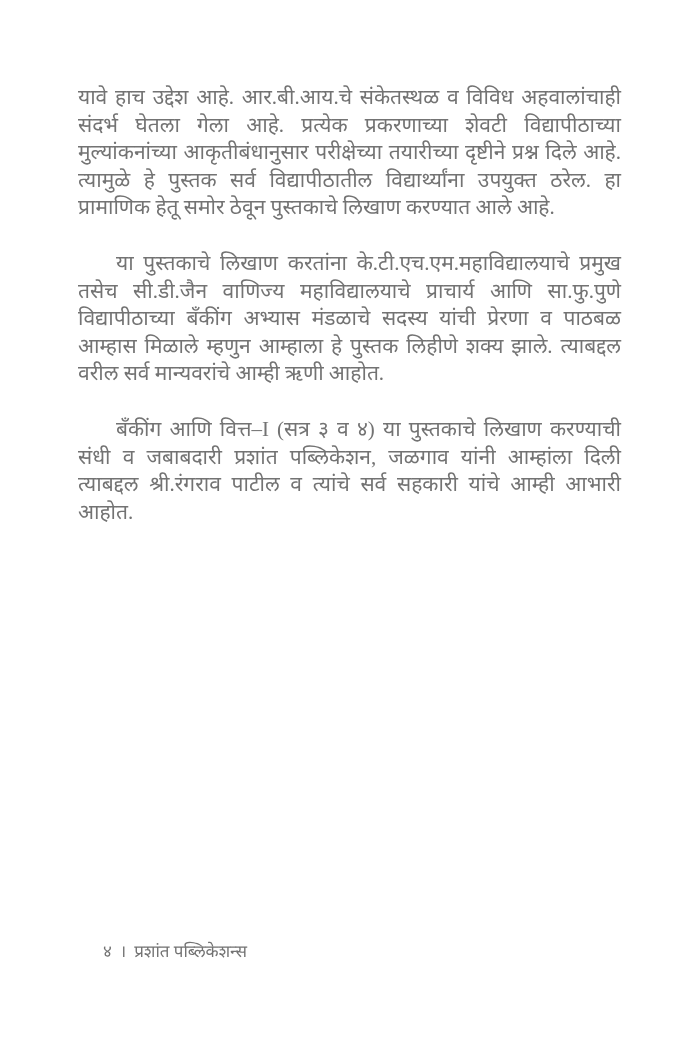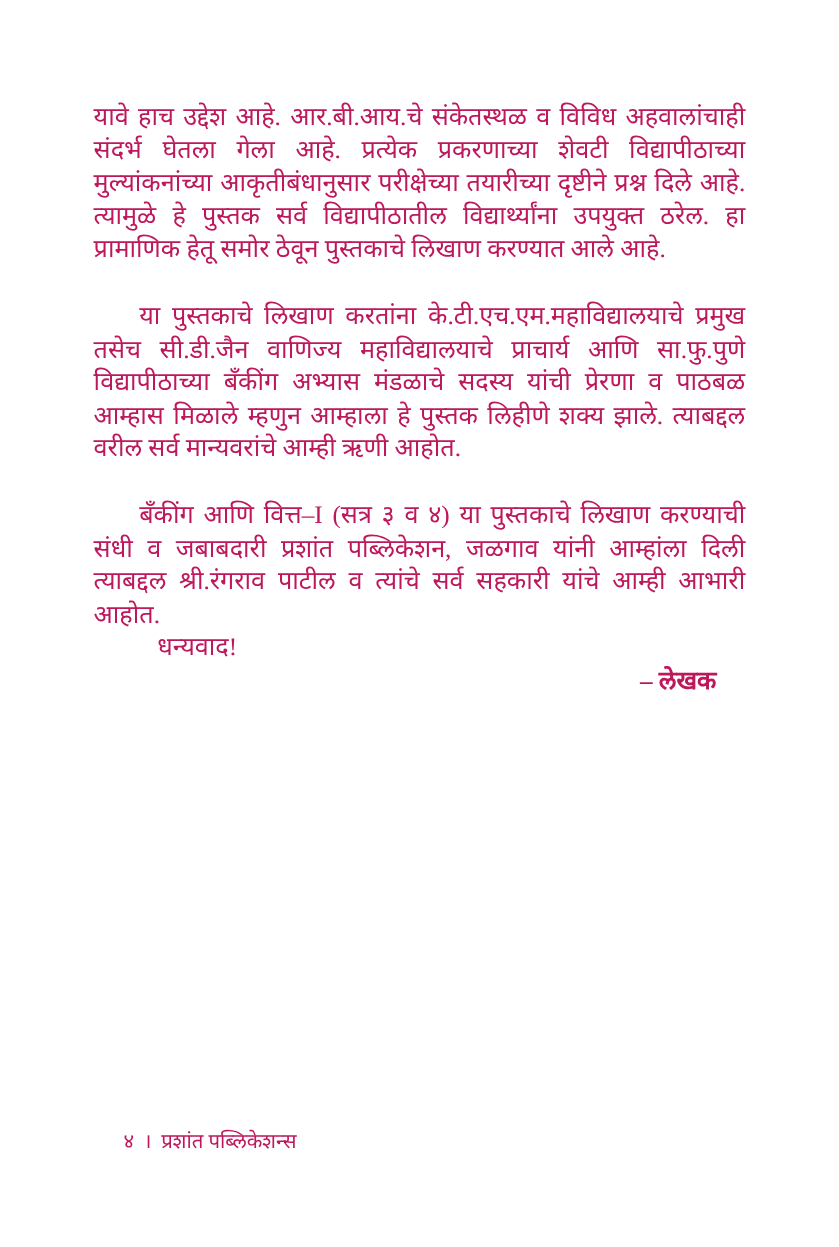--- a/index.html
+++ b/index.html
@@ -7,21 +7,21 @@
     padding: 0;
     background: #ffffff;
   }
   .page {
     position: relative;
     width: 699px;
     height: 1039px;
     background: #ffffff;
     overflow: hidden;
     font-family: "Liberation Serif", "DejaVu Serif", serif;
-    color: #be185d;
+    color: #737373;
   }
   .content {
     position: absolute;
     left: 78px;
     top: 84px;
     width: 543px;
     font-size: 21px;
     line-height: 27.6px;
     text-align: justify;
     text-justify: inter-word;
@@ -60,21 +60,19 @@
 </style>
 </head>
 <body>
 
 <div class="page">
 
   <div class="content">
     <p class="para">यावे हाच उद्देश आहे. आर.बी.आय.चे संकेतस्थळ व विविध अहवालांचाही संदर्भ घेतला गेला आहे. प्रत्येक प्रकरणाच्या शेवटी विद्यापीठाच्या मुल्यांकनांच्या आकृतीबंधानुसार परीक्षेच्या तयारीच्या दृष्टीने प्रश्न दिले आहे. त्यामुळे हे पुस्तक सर्व विद्यापीठातील विद्यार्थ्यांना उपयुक्त ठरेल. हा प्रामाणिक हेतू समोर ठेवून पुस्तकाचे लिखाण करण्यात आले आहे.</p>
     <p class="para indent">या पुस्तकाचे लिखाण करतांना के.टी.एच.एम.महाविद्यालयाचे प्रमुख तसेच सी.डी.जैन वाणिज्य महाविद्यालयाचे प्राचार्य आणि सा.फु.पुणे विद्यापीठाच्या बँकींग अभ्यास मंडळाचे सदस्य यांची प्रेरणा व पाठबळ आम्हास मिळाले म्हणुन आम्हाला हे पुस्तक लिहीणे शक्य झाले. त्याबद्दल वरील सर्व मान्यवरांचे आम्ही ऋणी आहोत.</p>
     <p class="para indent">बँकींग आणि वित्त–I (सत्र ३ व ४) या पुस्तकाचे लिखाण करण्याची संधी व जबाबदारी प्रशांत पब्लिकेशन, जळगाव यांनी आम्हांला दिली त्याबद्दल श्री.रंगराव पाटील व त्यांचे सर्व सहकारी यांचे आम्ही आभारी आहोत.</p>
-    <p class="para thanks">धन्यवाद!</p>
-    <p class="signature">– लेखक</p>
   </div>
 
   <div class="footer">
     <span>४</span><span class="sep">।</span><span>प्रशांत पब्लिकेशन्स</span>
   </div>
 
 </div>
 
 </body></html>

